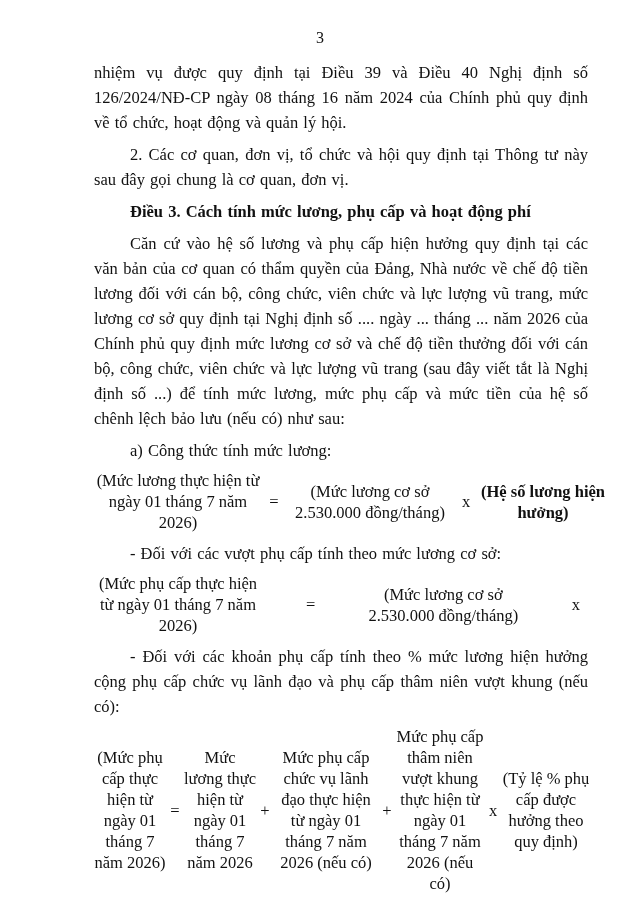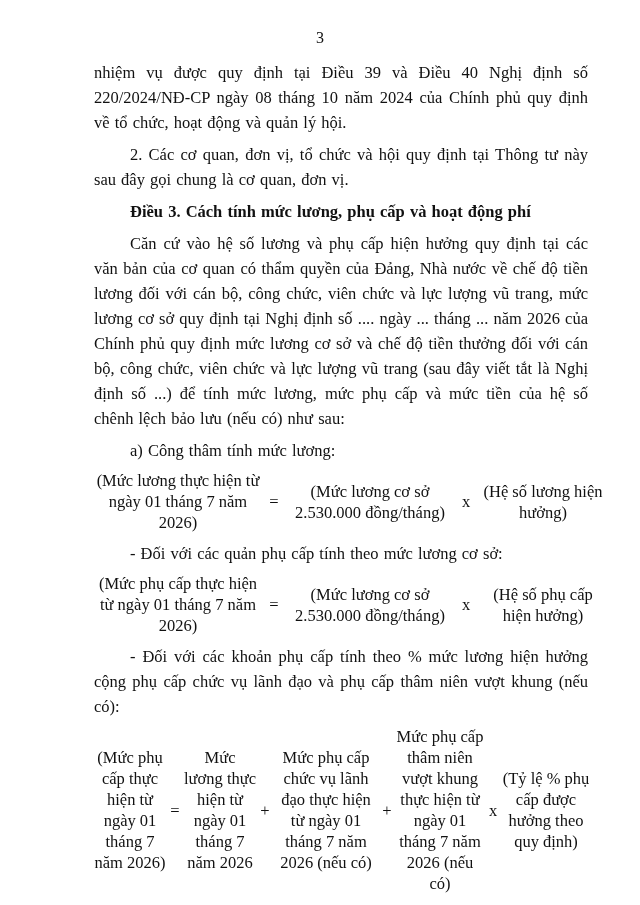--- a/index.html
+++ b/index.html
@@ -54,65 +54,64 @@
   .formula .cell {
     text-align: center;
   }
   .formula .op {
     text-align: center;
     flex: 0 0 auto;
   }
   
   .formula-3 .cell-1 { flex: 0 0 168px; }
   .formula-3 .cell-2 { flex: 0 0 168px; }
-  .formula-3 .cell-3 { flex: 0 0 130px; }
+  .formula-3 .cell-3 { flex: 0 0 130px; font-weight: bold; }
   .formula-3 .op     { flex: 0 0 24px; }
   
   .formula-5 .cell-1 { flex: 0 0 72px; }
   .formula-5 .cell-2 { flex: 0 0 72px; }
   .formula-5 .cell-3 { flex: 0 0 104px; }
   .formula-5 .cell-4 { flex: 0 0 88px; }
   .formula-5 .cell-5 { flex: 0 0 88px; }
   .formula-5 .op     { flex: 0 0 18px; }
 </style>
 </head>
 <body>
 
 <div class="page">
 
   <div class="page-number">3</div>
 
-  <p class="para">nhiệm vụ được quy định tại Điều 39 và Điều 40 Nghị định số 220/2024/NĐ-CP ngày 08 tháng 10 năm 2024 của Chính phủ quy định về tổ chức, hoạt động và quản lý hội.</p>
+  <p class="para">nhiệm vụ được quy định tại Điều 39 và Điều 40 Nghị định số 126/2024/NĐ-CP ngày 08 tháng 16 năm 2024 của Chính phủ quy định về tổ chức, hoạt động và quản lý hội.</p>
 
   <p class="para indent">2. Các cơ quan, đơn vị, tổ chức và hội quy định tại Thông tư này sau đây gọi chung là cơ quan, đơn vị.</p>
 
   <p class="para indent heading">Điều 3. Cách tính mức lương, phụ cấp và hoạt động phí</p>
 
 
   <p class="para indent">Căn cứ vào hệ số lương và phụ cấp hiện hưởng quy định tại các văn bản của cơ quan có thẩm quyền của Đảng, Nhà nước về chế độ tiền lương đối với cán bộ, công chức, viên chức và lực lượng vũ trang, mức lương cơ sở quy định tại Nghị định số .... ngày ... tháng ... năm 2026 của Chính phủ quy định mức lương cơ sở và chế độ tiền thưởng đối với cán bộ, công chức, viên chức và lực lượng vũ trang (sau đây viết tắt là Nghị định số ...) để tính mức lương, mức phụ cấp và mức tiền của hệ số chênh lệch bảo lưu (nếu có) như sau:</p>
 
-  <p class="para indent">a) Công thâm tính mức lương:</p>
+  <p class="para indent">a) Công thức tính mức lương:</p>
 
   <div class="formula formula-3">
     <span class="cell cell-1">(Mức lương thực hiện từ ngày 01 tháng 7 năm 2026)</span>
     <span class="op">=</span>
     <span class="cell cell-2">(Mức lương cơ sở 2.530.000 đồng/tháng)</span>
     <span class="op">x</span>
     <span class="cell cell-3">(Hệ số lương hiện hưởng)</span>
   </div>
 
 
-  <p class="para indent">- Đối với các quản phụ cấp tính theo mức lương cơ sở:</p>
+  <p class="para indent">- Đối với các vượt phụ cấp tính theo mức lương cơ sở:</p>
 
   <div class="formula formula-3">
     <span class="cell cell-1">(Mức phụ cấp thực hiện từ ngày 01 tháng 7 năm 2026)</span>
     <span class="op">=</span>
     <span class="cell cell-2">(Mức lương cơ sở 2.530.000 đồng/tháng)</span>
     <span class="op">x</span>
-    <span class="cell cell-3">(Hệ số phụ cấp hiện hưởng)</span>
   </div>
 
   <p class="para indent">- Đối với các khoản phụ cấp tính theo % mức lương hiện hưởng cộng phụ cấp chức vụ lãnh đạo và phụ cấp thâm niên vượt khung (nếu có):</p>
 
   <div class="formula formula-5">
     <span class="cell cell-1">(Mức phụ cấp thực hiện từ ngày 01 tháng 7 năm 2026)</span>
     <span class="op">=</span>
     <span class="cell cell-2">Mức lương thực hiện từ ngày 01 tháng 7 năm 2026</span>
     <span class="op">+</span>
     <span class="cell cell-3">Mức phụ cấp chức vụ lãnh đạo thực hiện từ ngày 01 tháng 7 năm 2026 (nếu có)</span>

